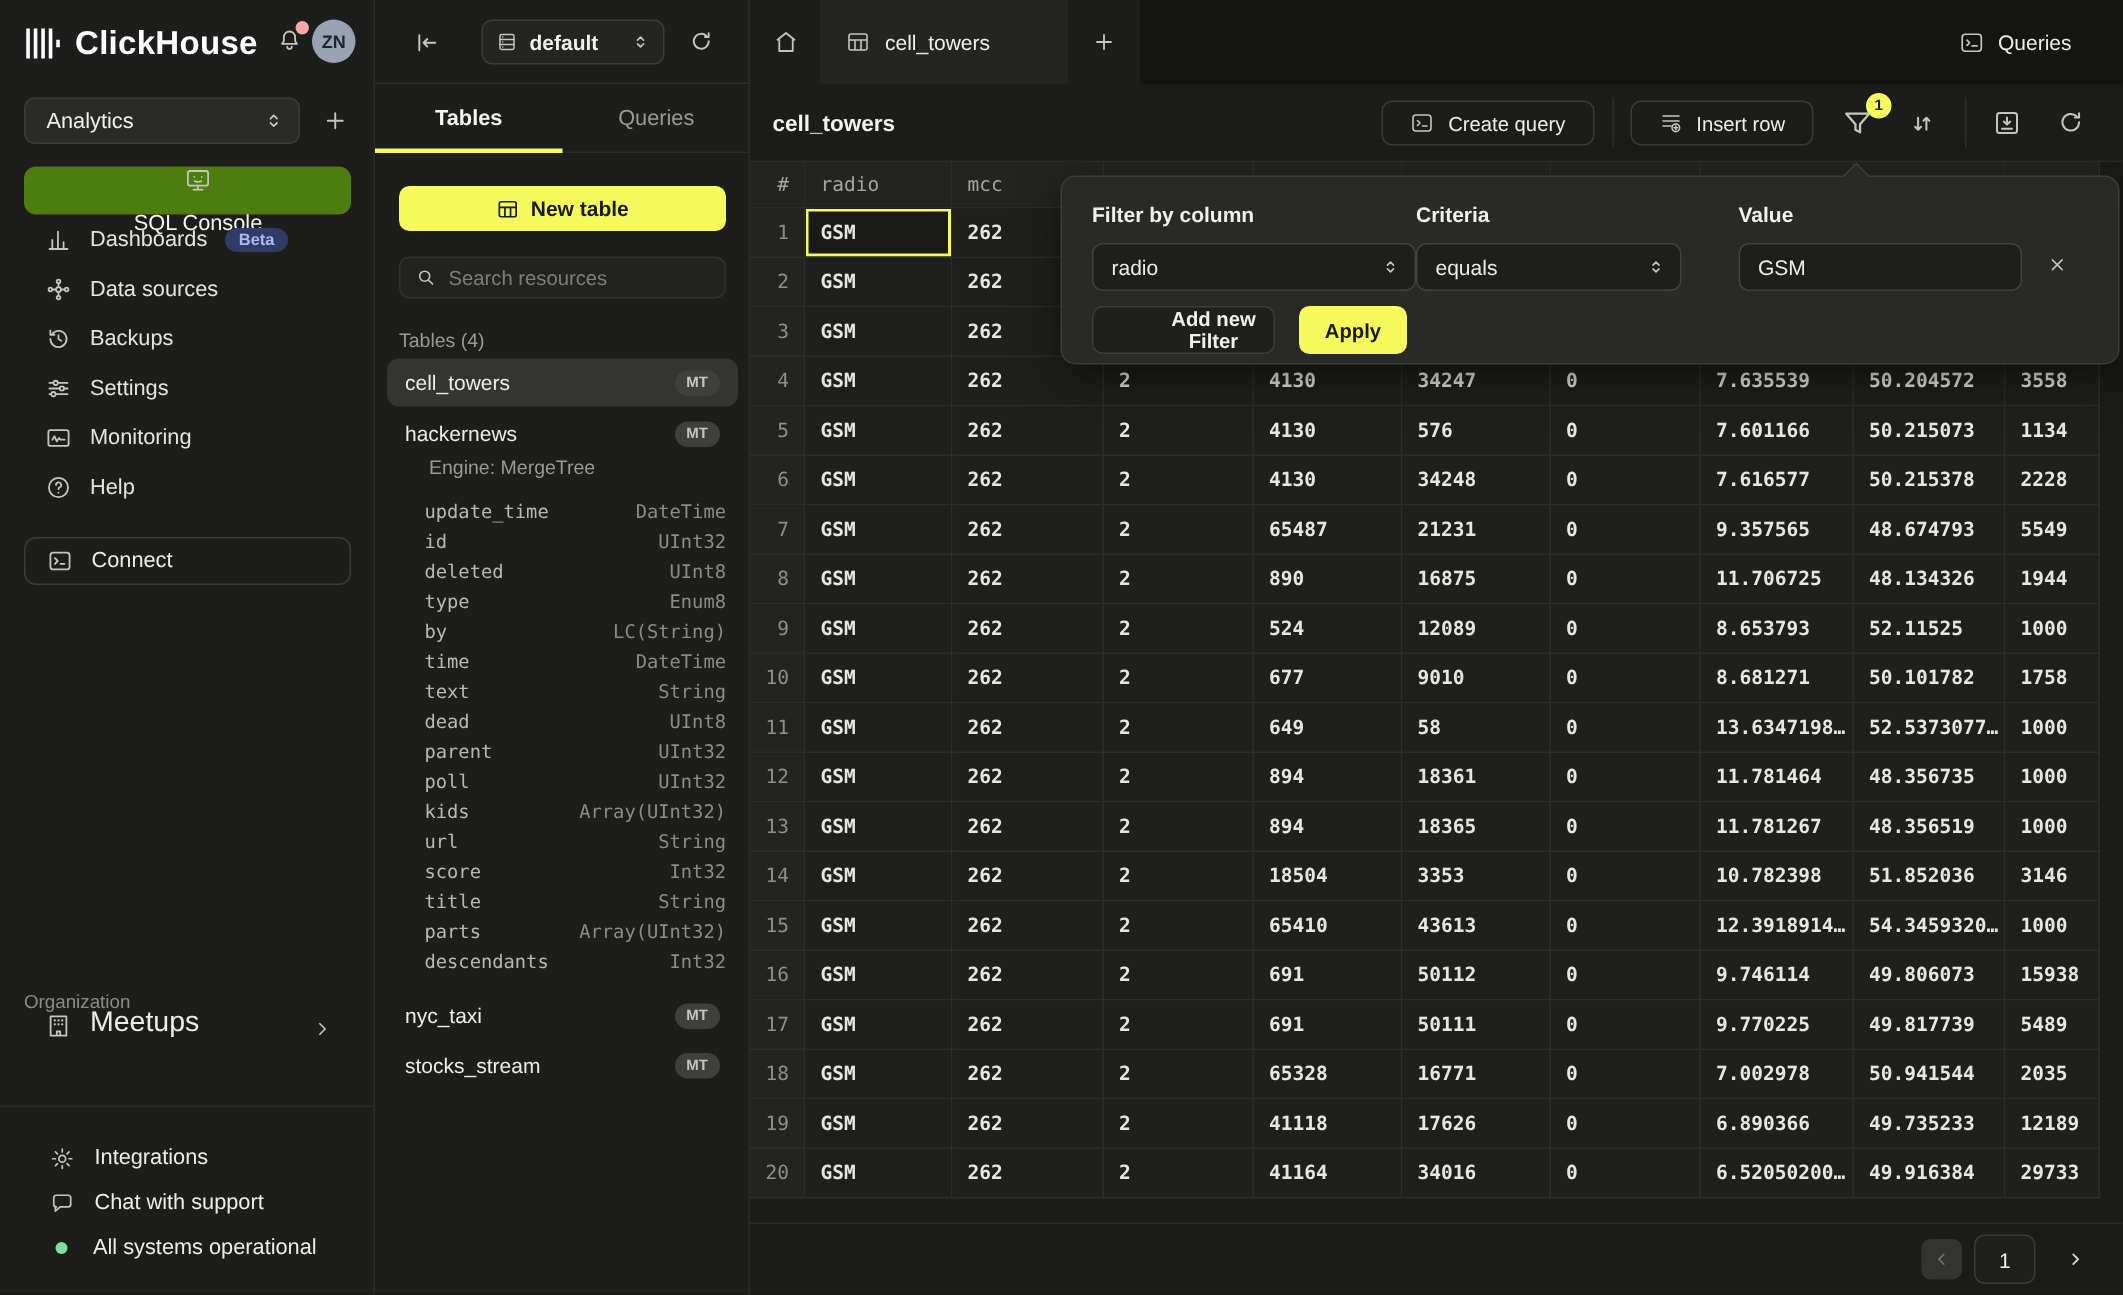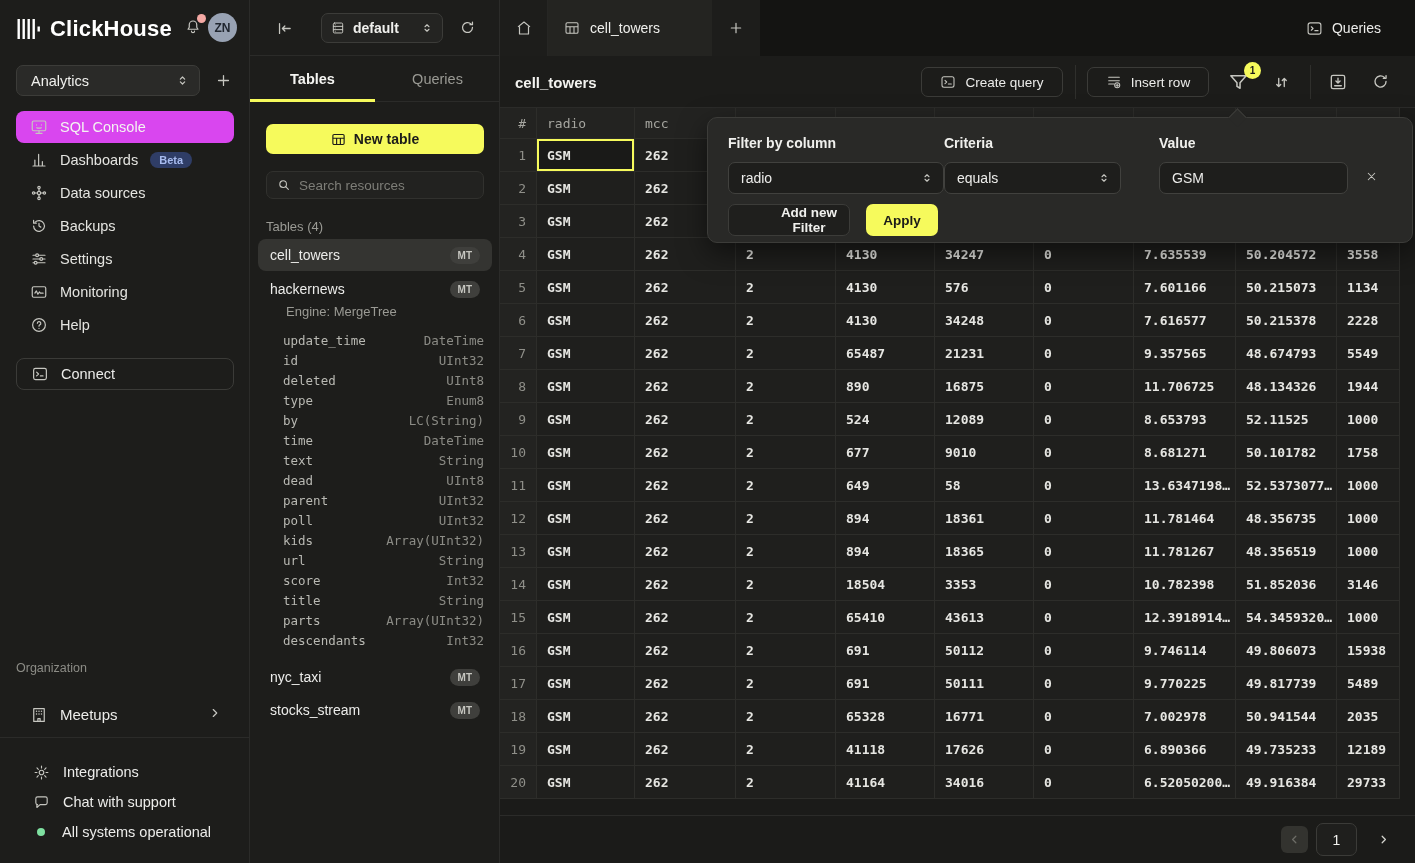--- a/index.html
+++ b/index.html
@@ -22,29 +22,29 @@
   .notif-dot { left:197px; top:14px; width:9px; height:9px; border-radius:50%; background:#F4A9A4; }
   .avatar { left:208px; top:13px; width:29px; height:29px; border-radius:50%; background:#98A2B3;
     color:#20262F; font-size:12px; font-weight:bold; display:flex; align-items:center; justify-content:center; }
   .ws-select { left:16px; top:65px; width:184px; height:31px; background:#2A2A28;
     border:1px solid #3C3C39; border-radius:7px; display:flex; align-items:center;
     padding:0 10px 0 14px; justify-content:space-between; font-size:14.5px; color:#F0F0ED; cursor:pointer; }
   .ws-add { left:215px; top:72px; }
   .nav { left:0; top:110px; width:250px; }
   .nav-item { height:32px; margin:1px 16px; border-radius:8px; display:flex; align-items:center;
     gap:12px; padding-left:14px; font-size:14.5px; color:#E4E4E0; cursor:pointer; }
-  .nav-item.active { background:#d946ef; color:#F4F4F1; }
+  .nav-item.active { background:#4d7c0f; color:#F4F4F1;flex-direction:column; }
   .beta { background:#2F3D66; color:#A8BCEF; font-size:11px; font-weight:bold;
     padding:2px 9px; border-radius:9px; }
   .connect { left:16px; top:358px; width:218px; height:32px; border:1px solid #3B3B38;
     border-radius:8px; display:flex; align-items:center; gap:12px; padding-left:14px;
     font-size:14.5px; cursor:pointer; }
   .org-label { left:16px; top:661px; font-size:12.5px; color:#8C8C86; }
-  .meetups { left:16px; top:706px; width:218px; height:32px; display:flex; align-items:flex-start;
-    gap:12px; padding-left:14px; font-size:15px; cursor:pointer; }
+  .meetups { left:16px; top:661px; width:218px; height:32px; display:flex; align-items:flex-end;
+    gap:12px; padding-left:14px; font-size:19px; cursor:pointer; }
   .meetups .chev { margin-left:auto; margin-right:12px; }
   .side-div { left:0; top:737px; width:250px; border-top:1px solid #2B2B29; }
   .foot-item { left:33px; height:24px; display:flex; align-items:center; gap:13px;
     font-size:14.5px; cursor:pointer; }
   .status-dot { width:8px; height:8px; border-radius:50%; background:#7EE0A0; margin:0 4px; }
 
   
   .explorer { position:absolute; left:250px; top:0; width:250px; height:863px;
     background:#1D1D1B; border-right:1px solid #2B2B29; }
   .exp-top { left:0; top:0; width:250px; height:56px; border-bottom:1px solid #2B2B29; }

